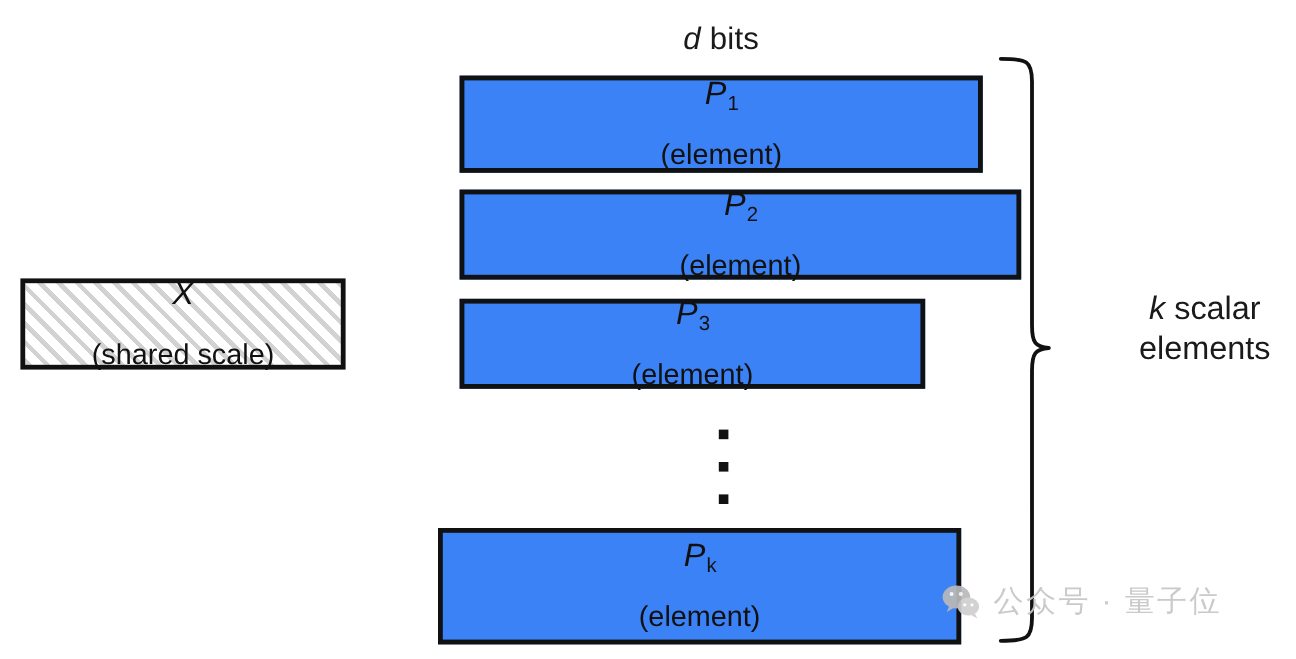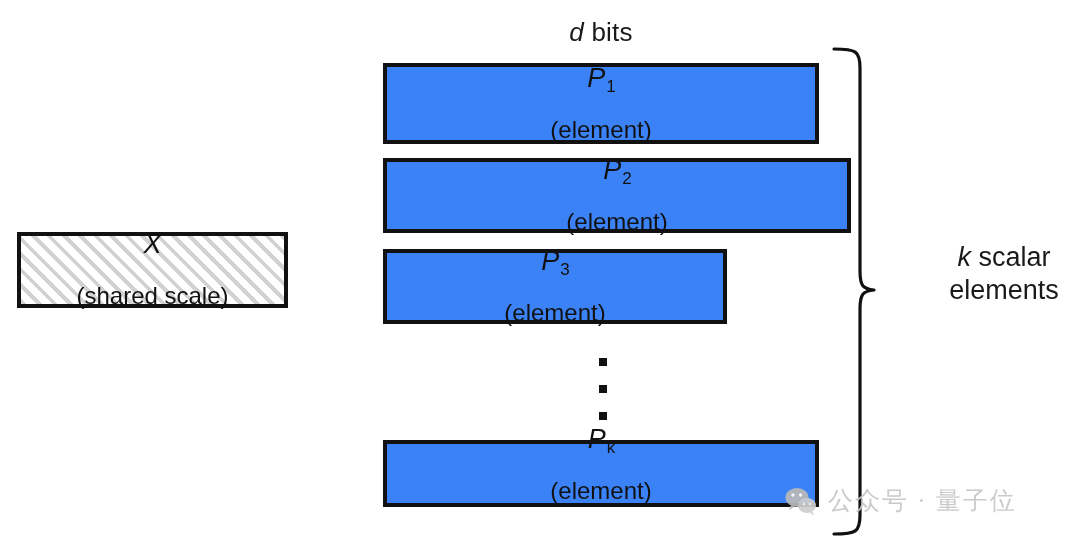--- a/index.html
+++ b/index.html
@@ -95,22 +95,22 @@
   }
   #scale-box .primary,
   #scale-box .secondary {
     position: relative;
     z-index: 2;
   }
 
   
   #element-box-1 { left: 383px; top: 63px;  width: 436px; height: 81px; }
   #element-box-2 { left: 383px; top: 158px; width: 468px; height: 75px; }
-  #element-box-3 { left: 383px; top: 249px; width: 344px; height: 75px; }
-  #element-box-k { left: 383px; top: 440px; width: 436px; height: 67px; justify-content: flex-end; }
+  #element-box-3 { left: 383px; top: 249px; width: 388px; height: 75px; }
+  #element-box-k { left: 365px; top: 440px; width: 436px; height: 97px; }
 
   
   #vertical-ellipsis {
     position: absolute;
     left: 597px;
     top: 358px;
     width: 12px;
     height: 62px;
     display: flex;
     flex-direction: column;
@@ -151,21 +151,20 @@
     display: flex;
     align-items: center;
     gap: 10px;
     opacity: 0.92;
   }
   #watermark .wm-text {
     font-size: 25px;
     color: #c6c6c6;
     letter-spacing: 2px;
     white-space: nowrap;
-    font-family: Liberation Serif, serif;
   }
   #watermark .wm-icon { display: block; }
 </style>
 </head>
 <body>
 
 <div id="canvas">
 
 
   <div class="box" id="scale-box">

